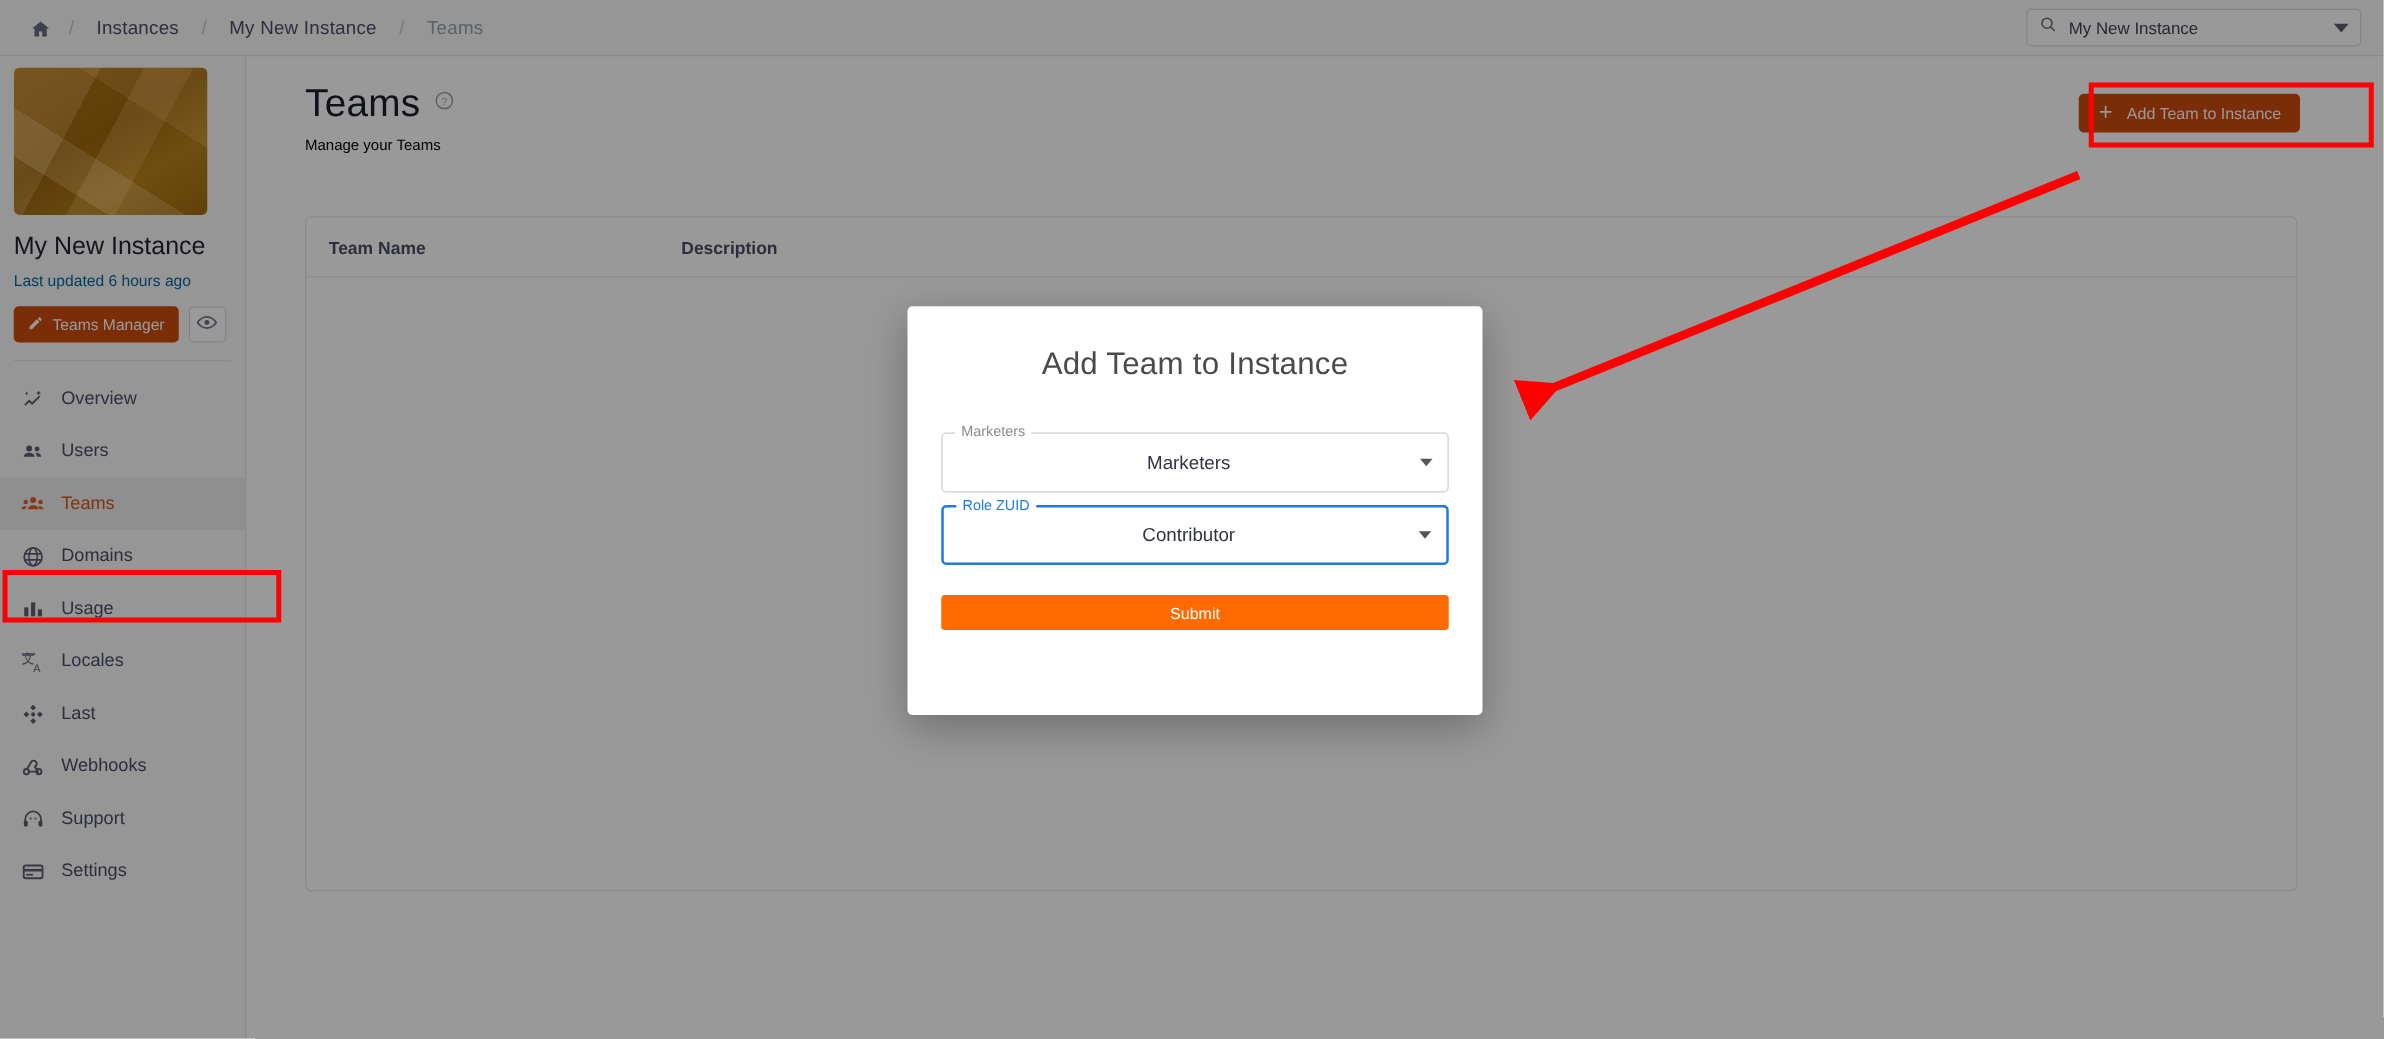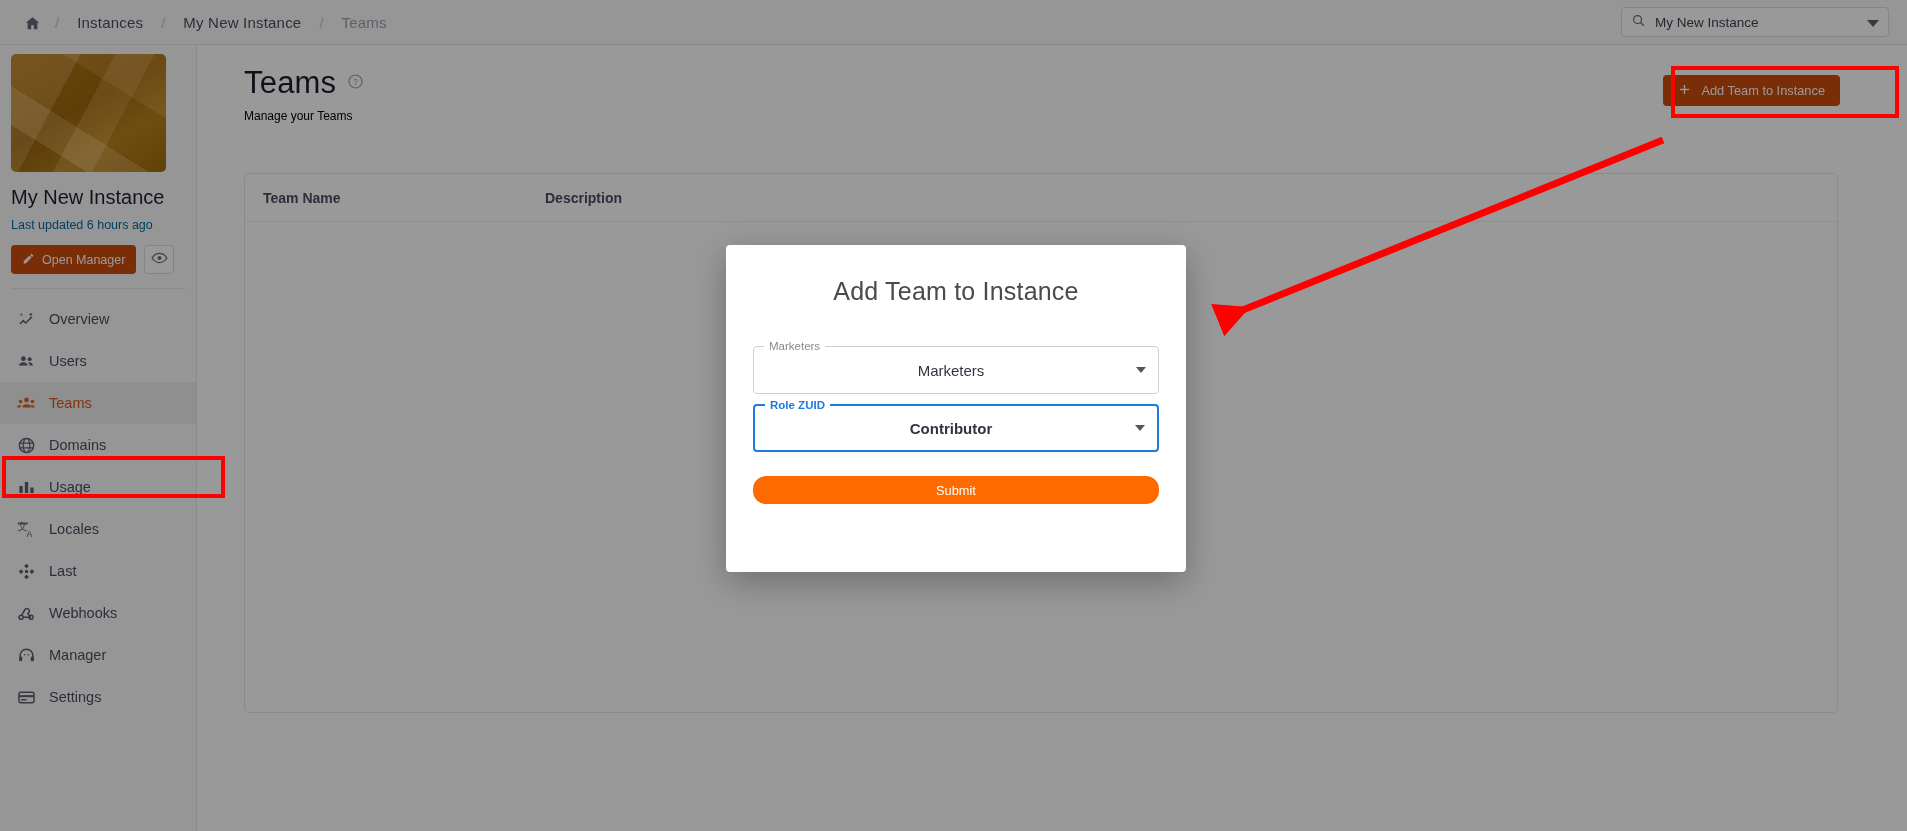--- a/index.html
+++ b/index.html
@@ -116,31 +116,31 @@
   .modal-title {
     text-align: center; font-size: 25px; color: #4a4a4a; font-weight: 400;
     padding-top: 32px; letter-spacing: .2px;
   }
   .fields { padding: 40px 27px 0 27px; text-align: center; }
   .fieldset {
     position: relative; height: 48px; border: 1px solid #cfcfcf; border-radius: 4px;
     display: flex; align-items: center; padding: 0 12px;
   }
   .fieldset + .fieldset { margin-top: 10px; }
-  .fieldset.focused { border: 2px solid #1f7ae0; font-weight: bold; }
+  .fieldset.focused { border: 2px solid #1f7ae0; }
   .legend {
     position: absolute; top: -8px; left: 10px; background: #fff;
     padding: 0 5px; font-size: 11.5px; color: #8a8a8a; line-height: 14px;
   }
   .fieldset.focused .legend { color: #1f7ae0; }
   .fval { font-size: 15px; color: #30343f; flex: 1; }
   .caret { width: 0; height: 0; border-left: 5px solid transparent; border-right: 5px solid transparent; border-top: 6px solid #555; }
   .btn-submit {
     display: block; margin: 24px 27px 0 27px; width: calc(100% - 54px); height: 28px;
-    background: #ff6a00; color: #fff; border: none; border-radius: 13px;
+    background: #ff6a00; color: #fff; border: none; border-radius: 3px;
     font-size: 12.8px; font-family: "Liberation Sans", sans-serif; cursor: pointer;
   }
 
   
   .anno { position: absolute; border: 4px solid #ff0000; z-index: 70; pointer-events: none; }
   #anno-btn  { left: 1671px; top: 66px;  width: 228px; height: 52px; }
   #anno-nav  { left: 2px;    top: 456px; width: 223px; height: 42px; }
   #anno-arrow { position: absolute; left: 0; top: 0; width: 1907px; height: 831px; z-index: 71; pointer-events: none; }
 </style>
 </head>
@@ -184,21 +184,21 @@
     <div class="inst-title">My New Instance</div>
     <div class="inst-sub">Last updated 6 hours ago</div>
 
     <div class="mgr-row">
       <button class="btn-mgr">
         <span>
           <svg width="13" height="13" viewBox="0 0 24 24">
               <path fill="#fff" d="M3 17.3V21h3.7L17.6 10.1l-3.7-3.7zm17.7-9.9c.4-.4.4-1 0-1.4l-2.3-2.3c-.4-.4-1-.4-1.4 0l-1.8 1.8 3.7 3.7z"></path>
             </svg>
         </span>
-        <span>Open Manager</span>
+        <span>Teams Manager</span>
       </button>
       <button class="btn-eye">
         <span>
           <svg width="17" height="12" viewBox="0 0 24 16">
               <path fill="none" stroke="#6c7180" stroke-width="1.8" d="M1.5 8S5.5 1.6 12 1.6 22.5 8 22.5 8 18.5 14.4 12 14.4 1.5 8 1.5 8z"></path>
               <circle cx="12" cy="8" r="2.8" fill="#6c7180"></circle>
             </svg>
         </span>
       </button>
     </div>
@@ -300,21 +300,21 @@
       <div class="navitem">
         <span class="nico">
           <svg width="19" height="19" viewBox="0 0 24 24" fill="none" stroke="#5c6170" stroke-width="1.8">
               <path d="M4 15v-3a8 8 0 0 1 16 0v3"></path>
               <rect x="2.6" y="13.4" width="4" height="6" rx="1.6" fill="#5c6170" stroke="none"></rect>
               <rect x="17.4" y="13.4" width="4" height="6" rx="1.6" fill="#5c6170" stroke="none"></rect>
               <circle cx="9.6" cy="11" r="1" fill="#5c6170" stroke="none"></circle>
               <circle cx="14.4" cy="11" r="1" fill="#5c6170" stroke="none"></circle>
             </svg>
         </span>
-        <span>Manager</span>
+        <span>Support</span>
       </div>
 
       <div class="navitem">
         <span class="nico">
           <svg width="19" height="19" viewBox="0 0 24 24">
               <rect x="2.5" y="5.5" width="19" height="13" rx="2" fill="none" stroke="#5c6170" stroke-width="1.9"></rect>
               <rect x="2.5" y="9" width="19" height="2.6" fill="#5c6170"></rect>
               <rect x="5" y="14" width="7" height="1.8" fill="#5c6170"></rect>
             </svg>
         </span>

